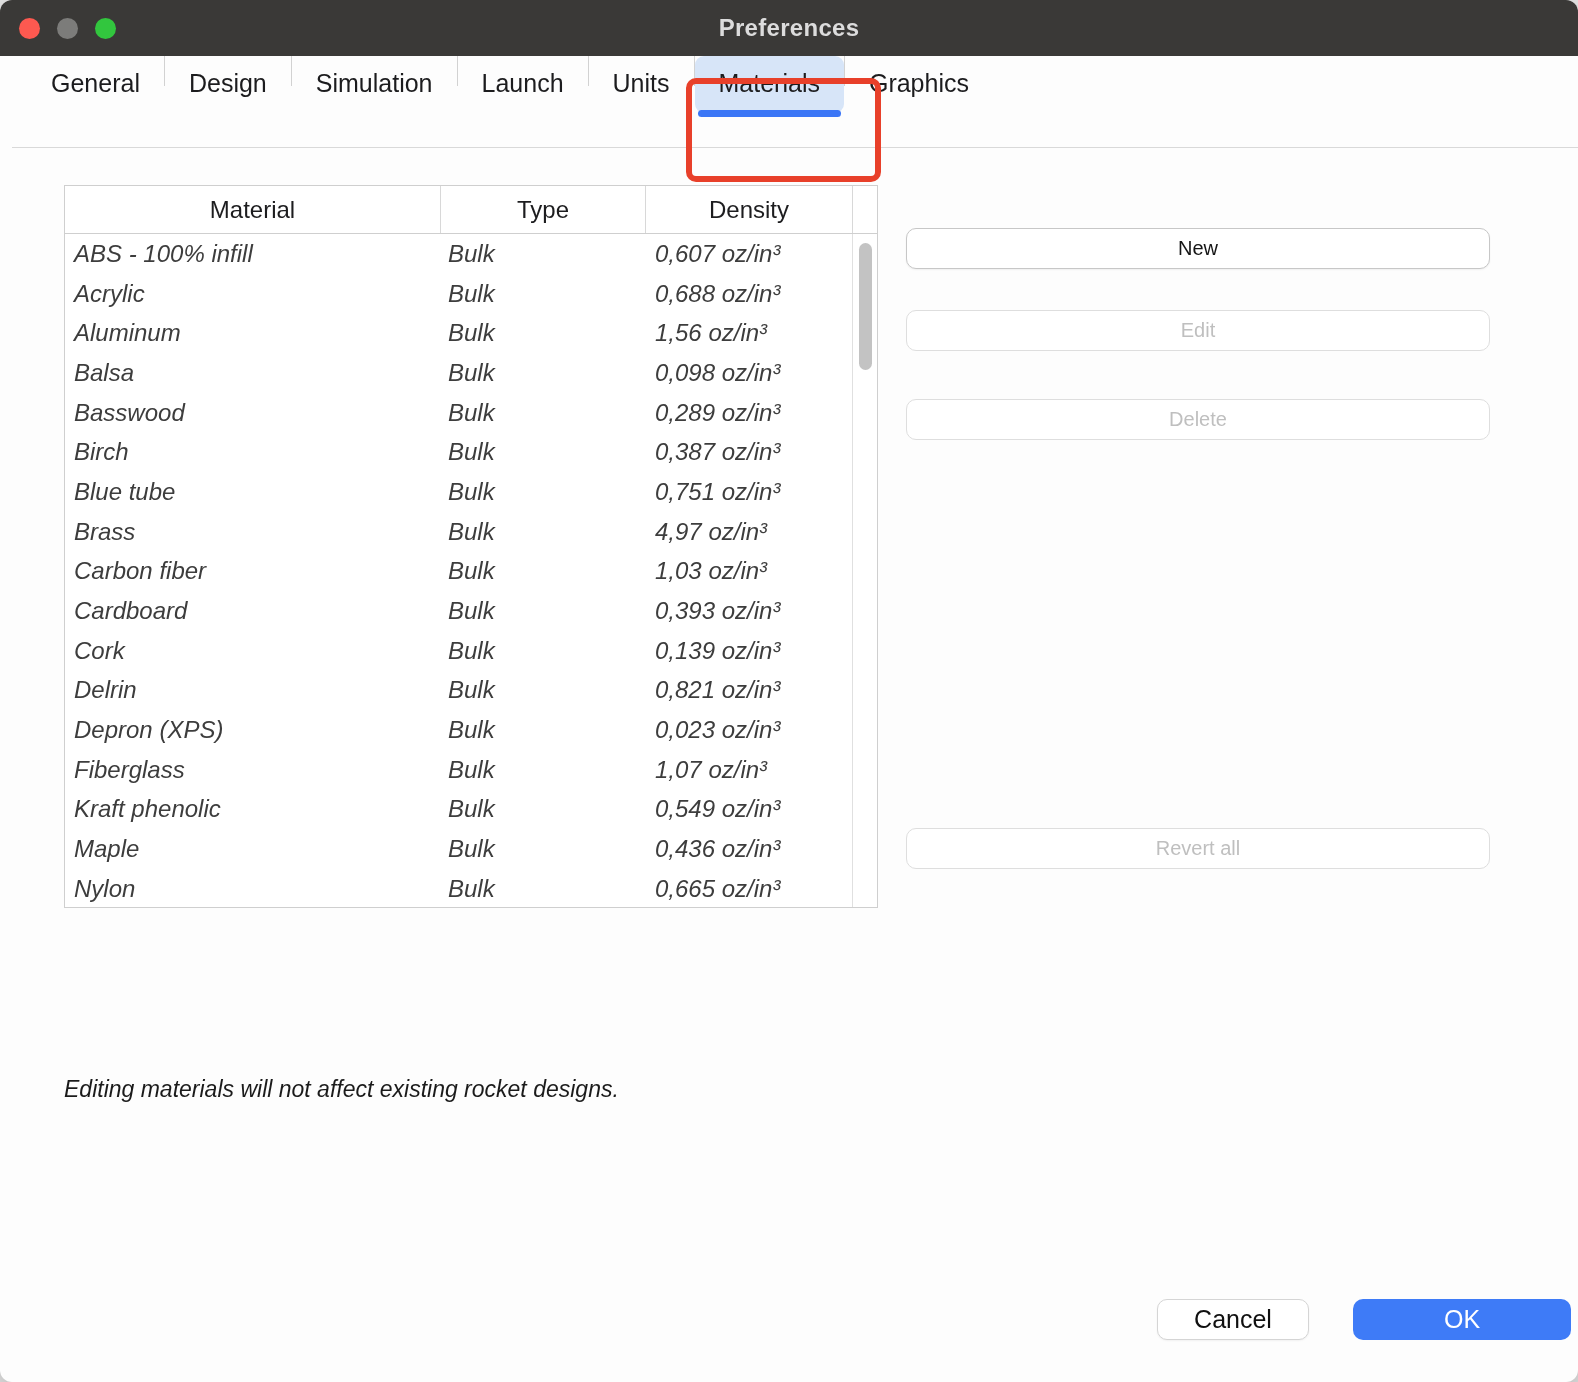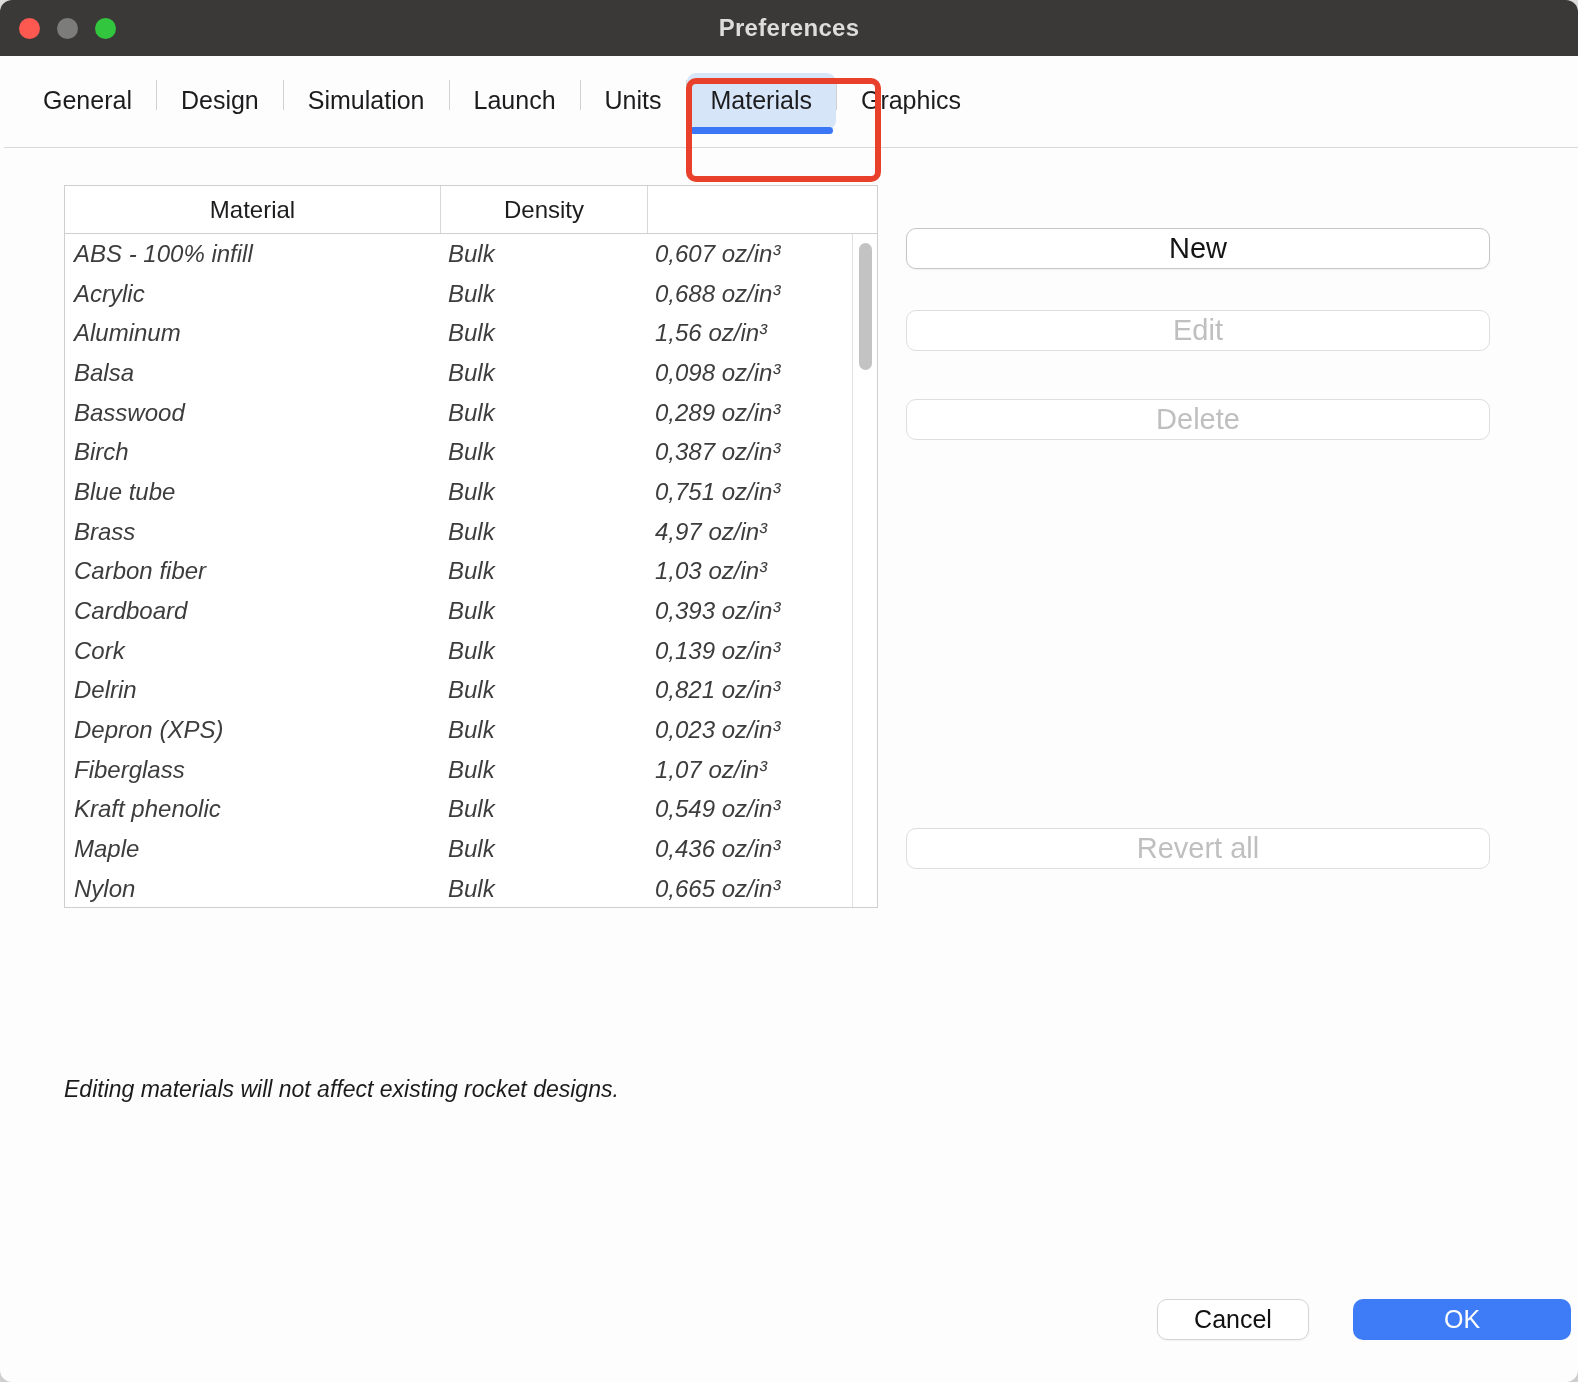--- a/index.html
+++ b/index.html
@@ -8,21 +8,21 @@
   
   .titlebar{position:absolute;top:0;left:0;right:0;height:56px;background:#3a3937;display:flex;align-items:center;justify-content:center;}
   .title{color:#dcdcdc;font-size:24px;font-weight:700;letter-spacing:.3px;}
   .lights{position:absolute;left:19px;top:18px;display:flex;gap:17px;}
   .light{width:21px;height:21px;border-radius:50%;}
   .light.red{background:#fd5950;}
   .light.gray{background:#7c7c7a;}
   .light.green{background:#32c63e;}
 
   
-  .tabbar{position:absolute;top:56px;left:4px;right:0;height:92px;display:flex;align-items:center;padding-left:15px;border-bottom:1px solid #d9d9d9;box-sizing:border-box;}
+  .tabbar{position:absolute;top:56px;left:12px;right:0;height:92px;display:flex;align-items:flex-start;padding-left:15px;border-bottom:1px solid #d9d9d9;box-sizing:border-box;}
   .tab{position:relative;padding:13px 24px 15px;font-size:25px;color:#1c1c1e;border-radius:9px;cursor:default;white-space:nowrap;}
   .tab.active{background:#d7e5f8;}
   .tab.active::after{content:"";position:absolute;left:3px;right:3px;bottom:-4px;height:7px;border-radius:4px;background:#3b76f6;}
   .tab-divider{width:1px;height:30px;background:#d2d2d2;margin-bottom:13px;}
 
   
   .annotation{position:absolute;left:686px;top:78px;width:183px;height:92px;border:6px solid #e8402a;border-radius:10px;pointer-events:none;z-index:9;}
 
   
   .mtable{position:absolute;left:64px;top:185px;width:814px;height:723px;border:1px solid #cfcfcf;background:#fff;box-sizing:border-box;}
@@ -35,21 +35,21 @@
   .tbody{position:absolute;top:48px;left:0;right:0;bottom:0;overflow:hidden;}
   .trow{display:flex;height:39.7px;align-items:center;font-size:24px;color:#3d3d3d;background:#fff;}
   .cell{box-sizing:border-box;white-space:nowrap;overflow:hidden;font-style:italic;}
   .cell.material{width:376px;padding-left:9px;}
   .cell.type{width:205px;padding-left:7px;}
   .cell.density{flex:1;padding-left:9px;}
   .scrollbar{position:absolute;top:48px;right:0;width:25px;bottom:0;border-left:1px solid #e0e0e0;background:#fff;box-sizing:border-box;}
   .thumb{position:absolute;top:9px;left:6px;width:13px;height:127px;border-radius:7px;background:#c3c3c3;}
 
   
-  .btn{position:absolute;left:906px;width:584px;height:41px;border-radius:10px;background:#fff;font-size:29px;display:flex;align-items:center;justify-content:center;box-sizing:border-box;cursor:default;}
+  .btn{position:absolute;left:906px;width:584px;height:41px;border-radius:10px;background:#fff;font-size:20px;display:flex;align-items:center;justify-content:center;box-sizing:border-box;cursor:default;}
   .btn.enabled{border:1px solid #c7c7c7;color:#151515;box-shadow:0 1px 2px rgba(0,0,0,.06);}
   .btn.disabled{border:1px solid #dedede;color:#bfbfbf;}
   #btn-new{top:228px;}
   #btn-edit{top:310px;}
   #btn-delete{top:399px;}
   #btn-revert{top:828px;}
 
   
   .note{position:absolute;left:64px;top:1076px;font-style:italic;font-size:23px;color:#1b1b1b;}
 
@@ -86,20 +86,21 @@
       <div class="tab active">Materials</div>
       <div class="tab-divider"></div>
       <div class="tab">Graphics</div>
     </div>
 
   <div class="annotation"></div>
 
   <div class="mtable">
     <div class="thead">
       <div class="hcell material">Material</div>
+      <div class="hcell type">Type</div>
       <div class="hcell density">Density</div>
       <div class="hcell corner"></div>
     </div>
     <div class="tbody">
         <div class="trow">
           <div class="cell material">ABS - 100% infill</div>
           <div class="cell type">Bulk</div>
           <div class="cell density">0,607 oz/in³</div>
         </div>
         <div class="trow">

